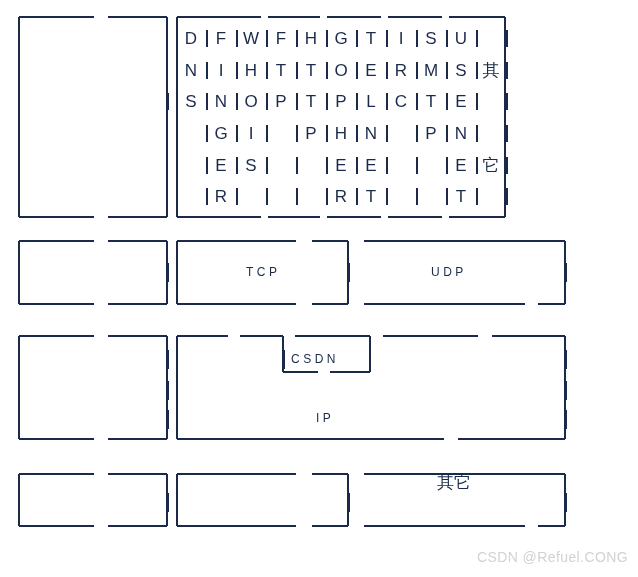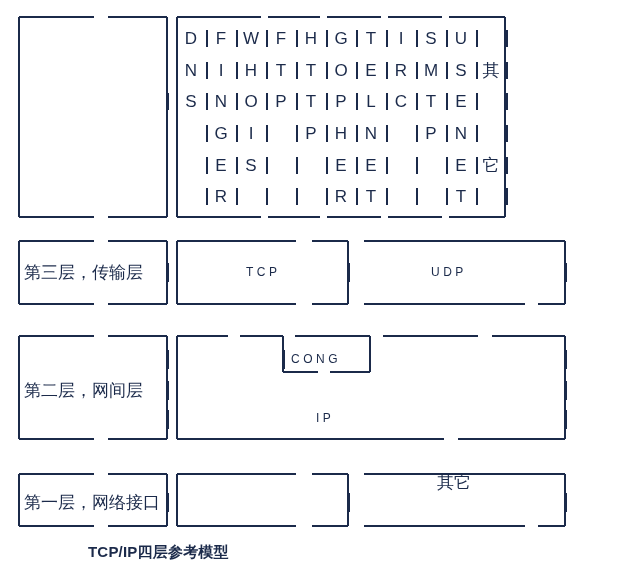--- a/index.html
+++ b/index.html
@@ -278,53 +278,50 @@
       <div class="glyph" style="left: 482px; top: 62px;">其</div>
       <div class="glyph" style="left: 482px; top: 157px;">它</div>
       <div class="pipe" style="left: 506px; top: 30px; height: 17px;"></div>
       <div class="pipe" style="left: 506px; top: 62px; height: 17px;"></div>
       <div class="pipe" style="left: 506px; top: 93px; height: 17px;"></div>
       <div class="pipe" style="left: 506px; top: 125px; height: 17px;"></div>
       <div class="pipe" style="left: 506px; top: 157px; height: 17px;"></div>
       <div class="pipe" style="left: 506px; top: 188px; height: 17px;"></div>
     </div>
 
-  <div class="lbl lbl-cn" style="left:24px;top:264px;">第三层，传输层</div>
   <div class="pipe" style="left:18px;top:263px;height:19px;"></div>
   <div class="pipe" style="left:167px;top:263px;height:19px;"></div>
   <div class="pipe" style="left:176px;top:263px;height:19px;"></div>
   <div class="pipe" style="left:348px;top:263px;height:19px;"></div>
   <div class="pipe" style="left:565px;top:263px;height:19px;"></div>
 
   <div class="lbl mono-wide" style="left:246px;top:264px;">TCP</div>
   <div class="lbl mono-wide" style="left:431px;top:264px;">UDP</div>
 
-  <div class="lbl lbl-cn" style="left:24px;top:382px;">第二层，网间层</div>
   <div class="pipe" style="left:18px;top:350px;height:19px;"></div>
   <div class="pipe" style="left:18px;top:381px;height:19px;"></div>
   <div class="pipe" style="left:18px;top:410px;height:19px;"></div>
   <div class="pipe" style="left:167px;top:350px;height:19px;"></div>
   <div class="pipe" style="left:167px;top:381px;height:19px;"></div>
   <div class="pipe" style="left:167px;top:410px;height:19px;"></div>
   <div class="pipe" style="left:176px;top:350px;height:19px;"></div>
   <div class="pipe" style="left:176px;top:381px;height:19px;"></div>
   <div class="pipe" style="left:176px;top:410px;height:19px;"></div>
   <div class="pipe" style="left:565px;top:350px;height:19px;"></div>
   <div class="pipe" style="left:565px;top:381px;height:19px;"></div>
   <div class="pipe" style="left:565px;top:410px;height:19px;"></div>
 
   <div class="pipe" style="left:283px;top:350px;height:19px;"></div>
   <div class="pipe" style="left:369px;top:350px;height:19px;"></div>
-  <div class="lbl mono-wide" style="left:291px;top:351px;">CONG</div>
+  <div class="lbl mono-wide" style="left:291px;top:351px;">CSDN</div>
   <div class="lbl mono-wide" style="left:316px;top:410px;">IP</div>
 
-  <div class="lbl lbl-cn" style="left:24px;top:494px;">第一层，网络接口</div>
   <div class="pipe" style="left:18px;top:493px;height:19px;"></div>
   <div class="pipe" style="left:167px;top:493px;height:19px;"></div>
   <div class="pipe" style="left:176px;top:493px;height:19px;"></div>
   <div class="pipe" style="left:348px;top:493px;height:19px;"></div>
   <div class="pipe" style="left:565px;top:493px;height:19px;"></div>
 
   <div class="lbl lbl-cn" style="left:437px;top:474px;">其它</div>
 
-  <div id="caption">TCP/IP四层参考模型</div>
+  <div id="watermark">CSDN @Refuel.CONG</div>
 
 </div>
 
 </body></html>

